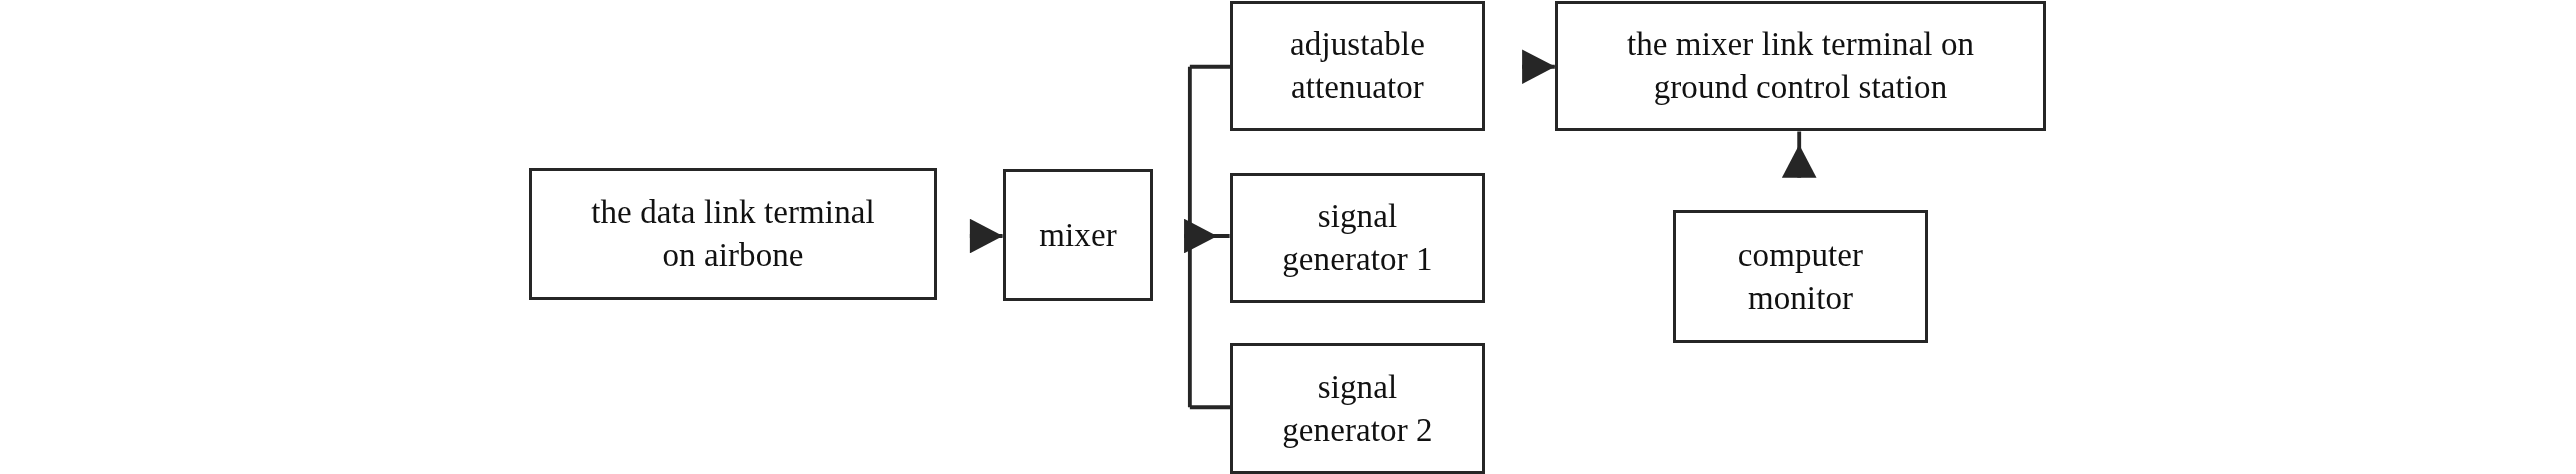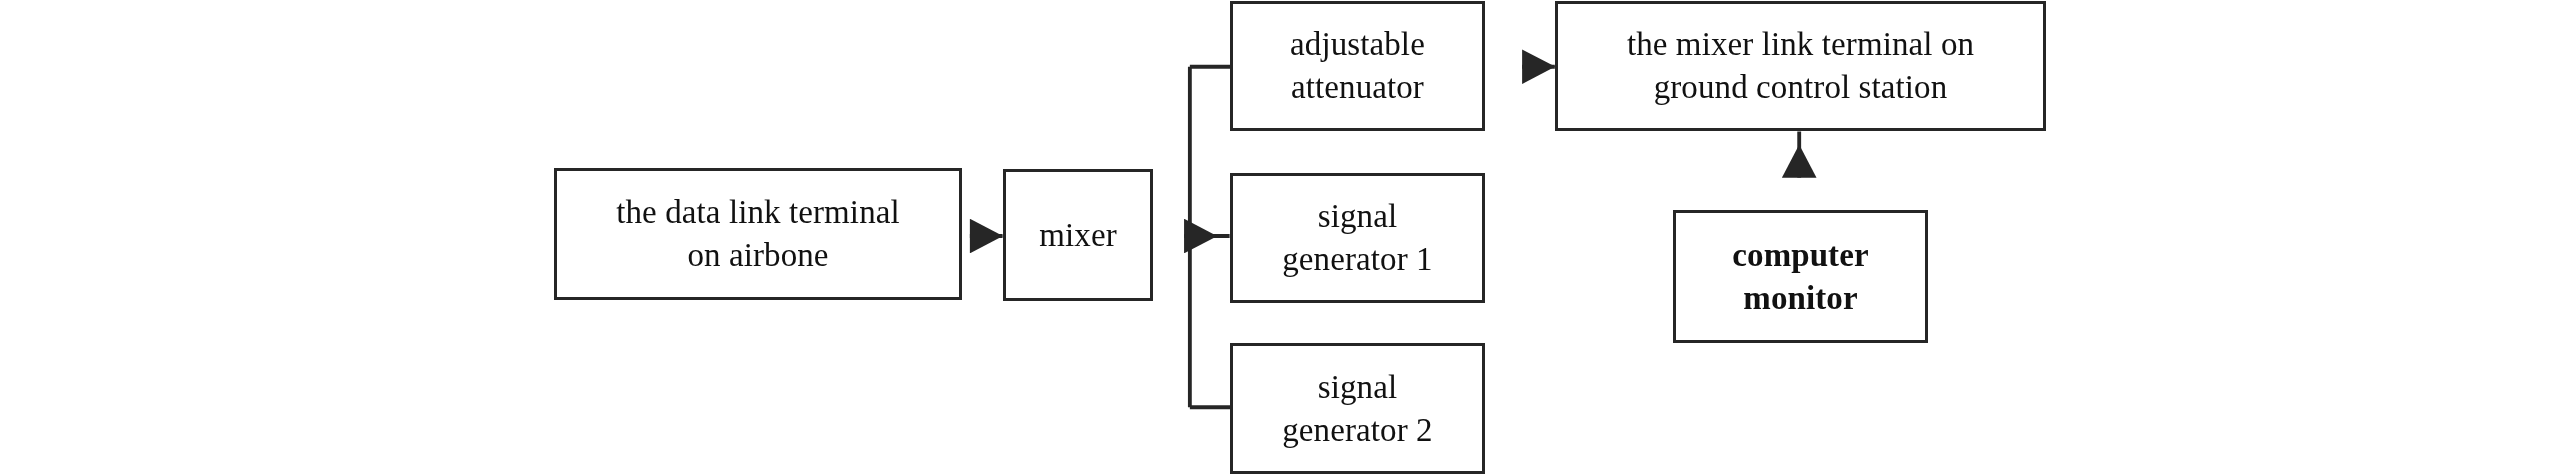--- a/index.html
+++ b/index.html
@@ -75,21 +75,21 @@
 
       <path d="M 1918 635 L 1855 635"></path>
 
       <path d="M 1855 368 L 1855 368 M 1855 368 L 1855 368"></path>
       <path d="M 1858 368 L 1846 368" marker-end="url(#arrow-left)"></path>
 
       <path d="M 1563 368 L 1512 368" marker-end="url(#arrow-left)"></path>
     </g>
   </svg>
 
-  <div class="node" style="left:529px; top:168px; width:408px; height:132px;margin-left:25px;">
+  <div class="node" style="left:529px; top:168px; width:408px; height:132px;">
     <span class="node-label">the data link terminal
 on airbone</span>
   </div>
 
   <div class="node" style="left:1230px; top:1.3px; width:255px; height:130px;">
     <span class="node-label">adjustable
 attenuator</span>
   </div>
 
   <div class="node" style="left:1003px; top:169px; width:150px; height:132px;">
@@ -104,19 +104,19 @@
   <div class="node" style="left:1230px; top:343px; width:255px; height:131px;">
     <span class="node-label">signal
 generator 2</span>
   </div>
 
   <div class="node" style="left:1555px; top:1.3px; width:491px; height:130px;">
     <span class="node-label">the mixer link terminal on
 ground control station</span>
   </div>
 
-  <div class="node" style="left:1673px; top:210px; width:255px; height:133px;font-weight:bold;">
+  <div class="node" style="left:1673px; top:210px; width:255px; height:133px;">
     <span class="node-label">computer
 monitor</span>
   </div>
 
 </div>
 
 
 </body></html>

